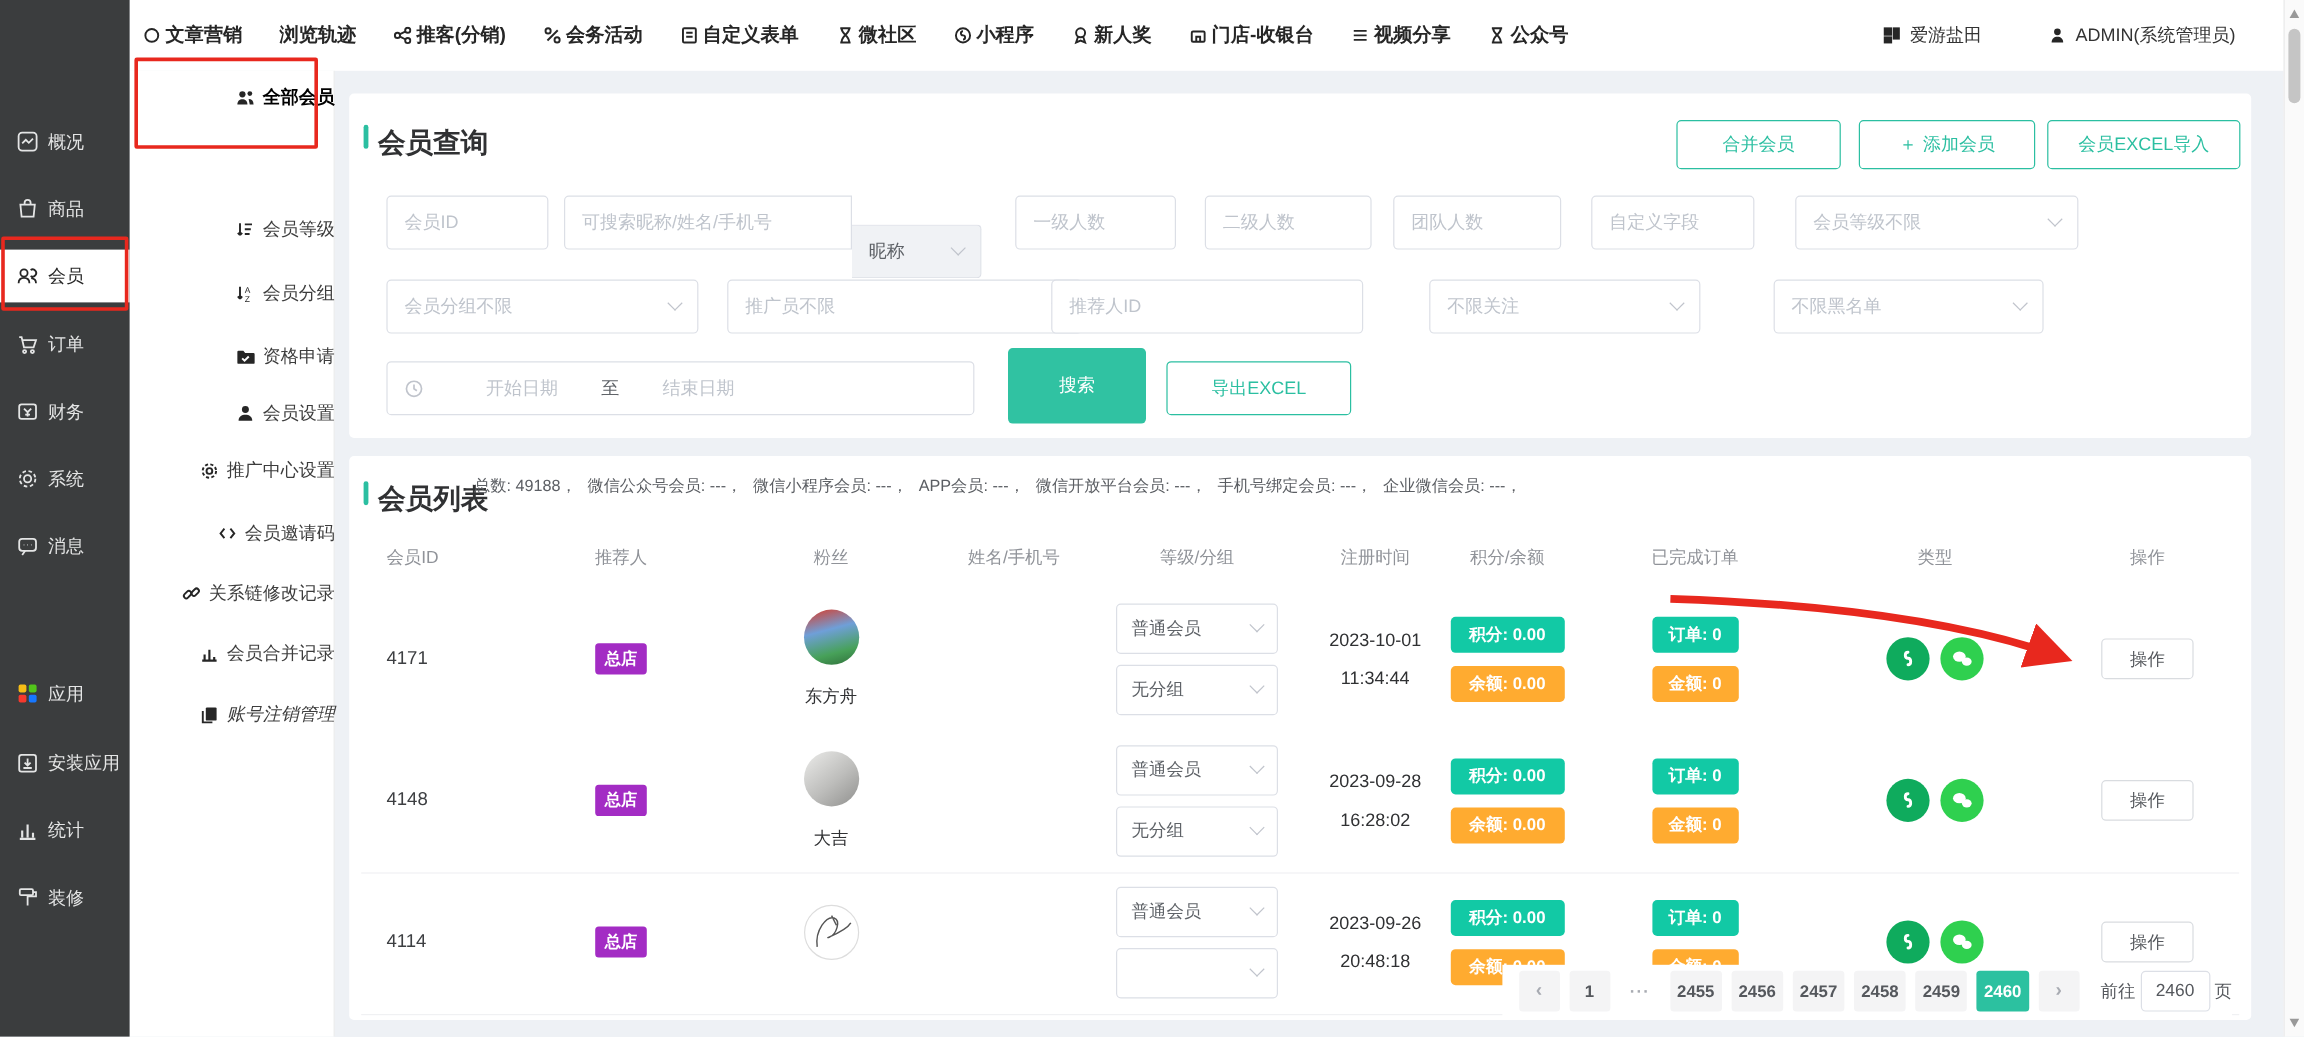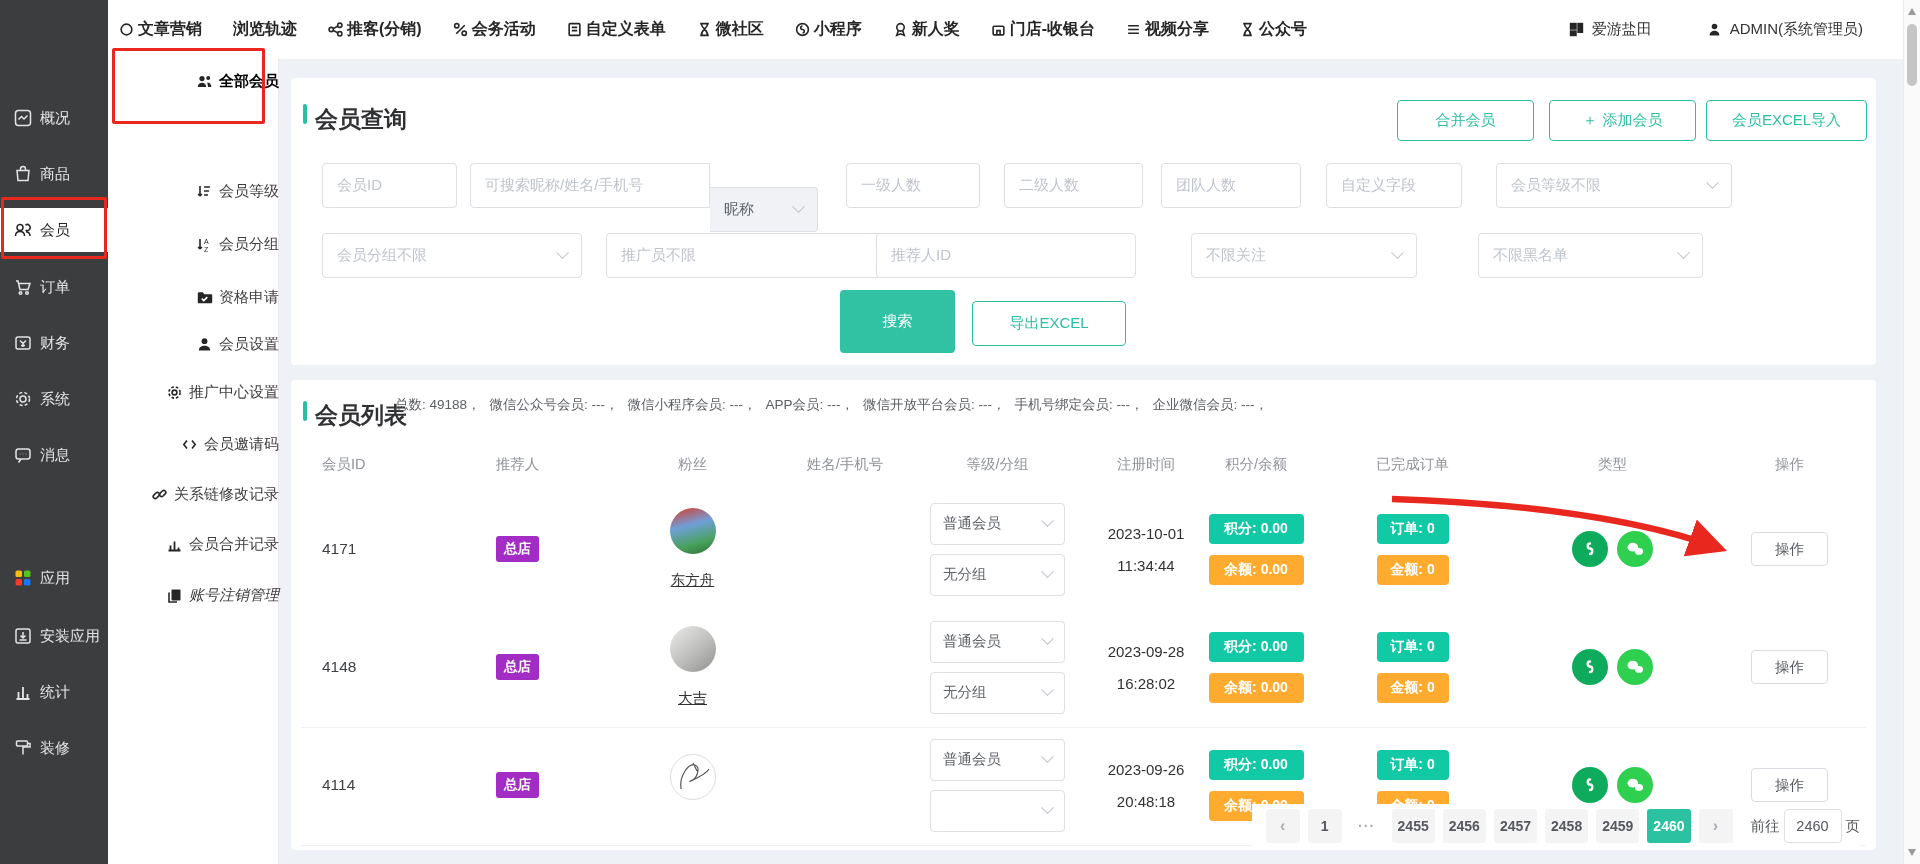--- a/index.html
+++ b/index.html
@@ -68,21 +68,21 @@
   .thead > div:first-child { text-align:left; padding-left:31px; }
   .trow { position:absolute; left:0; width:1585px; height:118px; }
   .trow-sep { position:absolute; left:10px; width:1565px; height:1px; background:#f0f1f3; }
   .cell { display:flex; flex-direction:column; align-items:center; justify-content:center; gap:5px; }
   .cell-id { align-items:flex-start; padding-left:31px; font-size:15.5px; color:#3d3f42; }
   .shop-badge { background:#a32cc4; color:#fff; font-size:13.5px; font-weight:bold; padding:4px 8px; border-radius:3px; }
   .avatar { width:46px; height:46px; border-radius:50%; overflow:hidden; flex:none; }
   .av1 { background:linear-gradient(165deg,#c94b43 6%,#6f9fd8 38%,#47a159 74%,#2f6e3a 100%); }
   .av2 { background:linear-gradient(140deg,#ececea 0%,#bdbdbb 55%,#8f8f8d 100%); }
   .av3 { background:#fff; border:1px solid #ddd; }
-  .fan-name { font-size:14.5px; color:#303133; margin-top:12px;text-decoration:underline; }
+  .fan-name { font-size:14.5px; color:#303133; margin-top:12px; }
   .mini-sel { width:135px; height:42px; border:1px solid #dcdfe6; border-radius:4px; background:#fff; display:flex; align-items:center; padding:0 12px; font-size:14.5px; color:#5f6368; cursor:pointer; }
   .mini-sel + .mini-sel { margin-top:4px; }
   .regdate { font-size:15px; color:#303133; text-align:center; line-height:27px; }
   .bdg { height:30px; border-radius:4px; color:#fff; font-weight:bold; font-size:14px; display:flex; align-items:center; justify-content:center; }
   .bdg-teal { background:#12c9a5; }
   .bdg-orange { background:#ffab30; }
   .bdg-w { width:95px; } .bdg-n { width:72px; }
   .bdg + .bdg { margin-top:6px; }
   .ticons { flex-direction:row; gap:9px; }
   .ticon { width:36px; height:36px; border-radius:50%; display:flex; align-items:center; justify-content:center; }
@@ -441,20 +441,29 @@
       </div>
       <div class="ipt sel" style="left:900px; top:155px; width:226px;">
         <span>不限关注</span>
         <span class="chev"></span>
       </div>
       <div class="ipt sel" style="left:1187px; top:155px; width:225px;">
         <span>不限黑名单</span>
         <span class="chev"></span>
       </div>
 
+      <div class="ipt dateipt" style="left:31px; top:223px; width:490px;">
+        <svg viewBox="0 0 16 16">
+            <circle cx="8" cy="8" r="6.3"></circle>
+            <path d="M8 4.5V8l2.4 1.6"></path>
+          </svg>
+        <span class="date-ph" style="margin-left:42px;">开始日期</span>
+        <span class="date-to">至</span>
+        <span class="date-ph">结束日期</span>
+      </div>
       <div class="btn-fill" style="left:549px; top:212px; width:115px; height:63px;">
         <span>搜索</span>
       </div>
       <div class="btn-outline" style="left:681px; top:223px; width:154px; height:45px;">
         <span>导出EXCEL</span>
       </div>
     </div>
 
     <div class="panel panel2">
       <div class="ptitle-bar" style="left:12px; top:21px;"></div>

